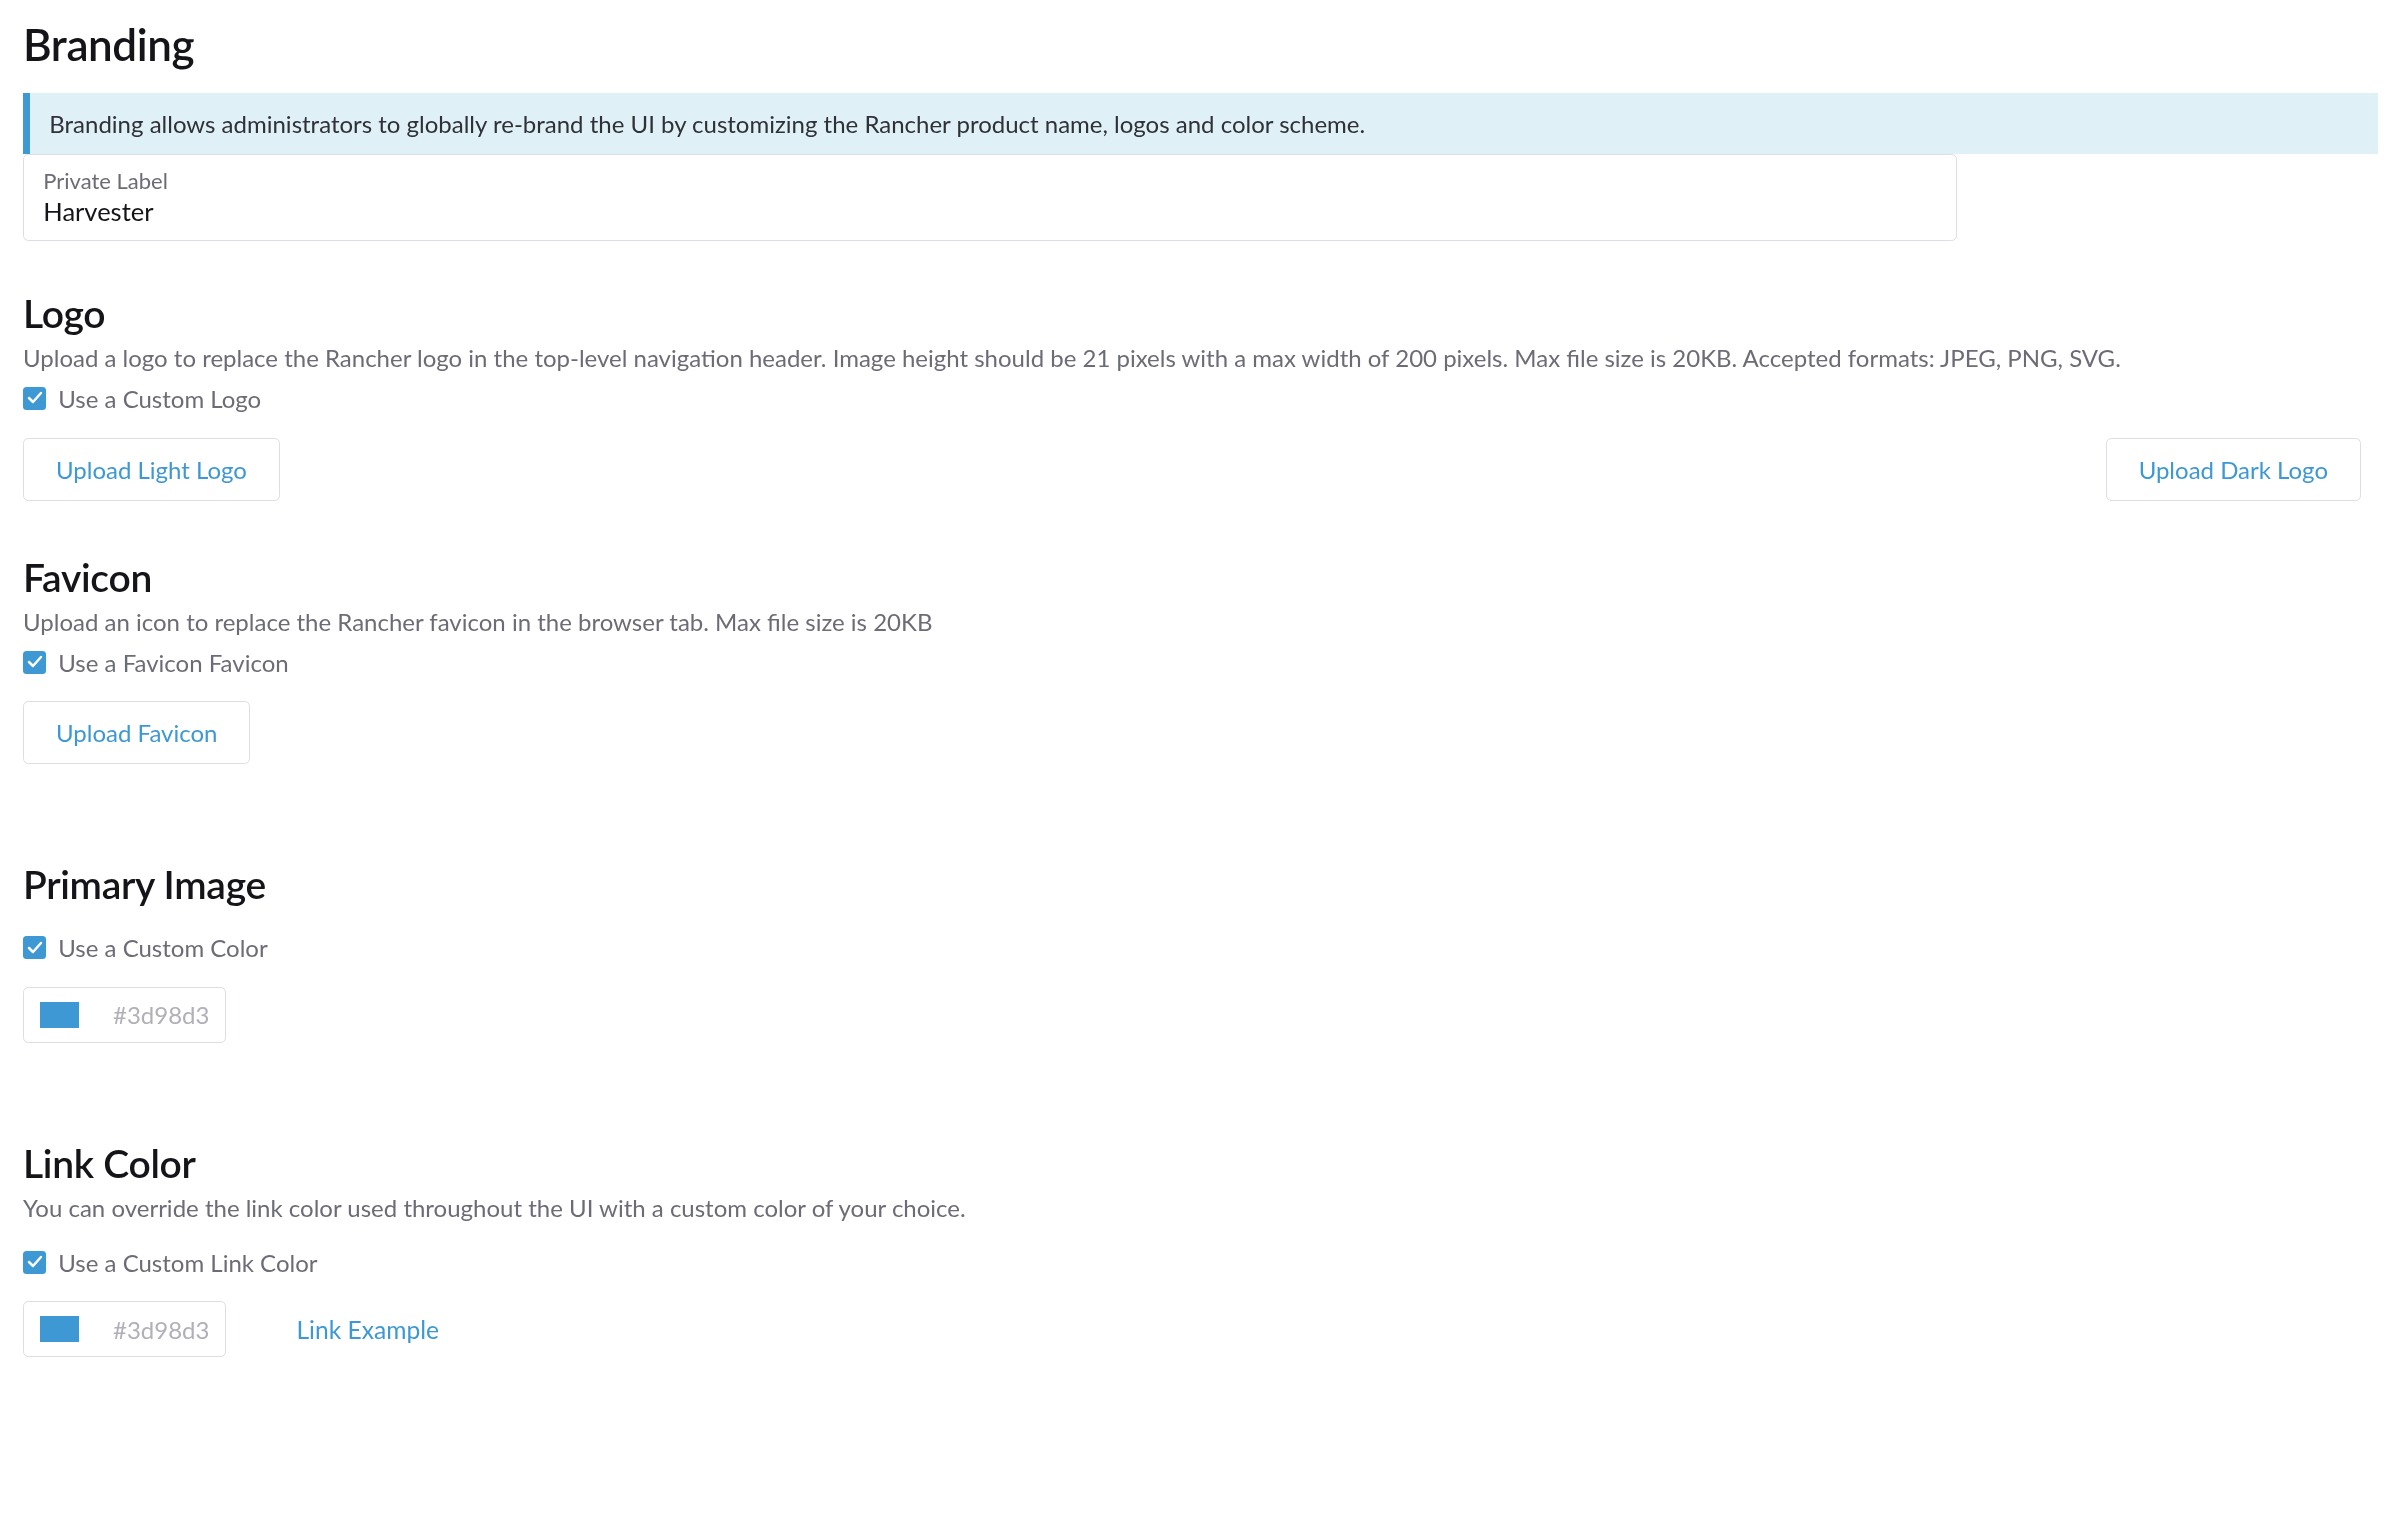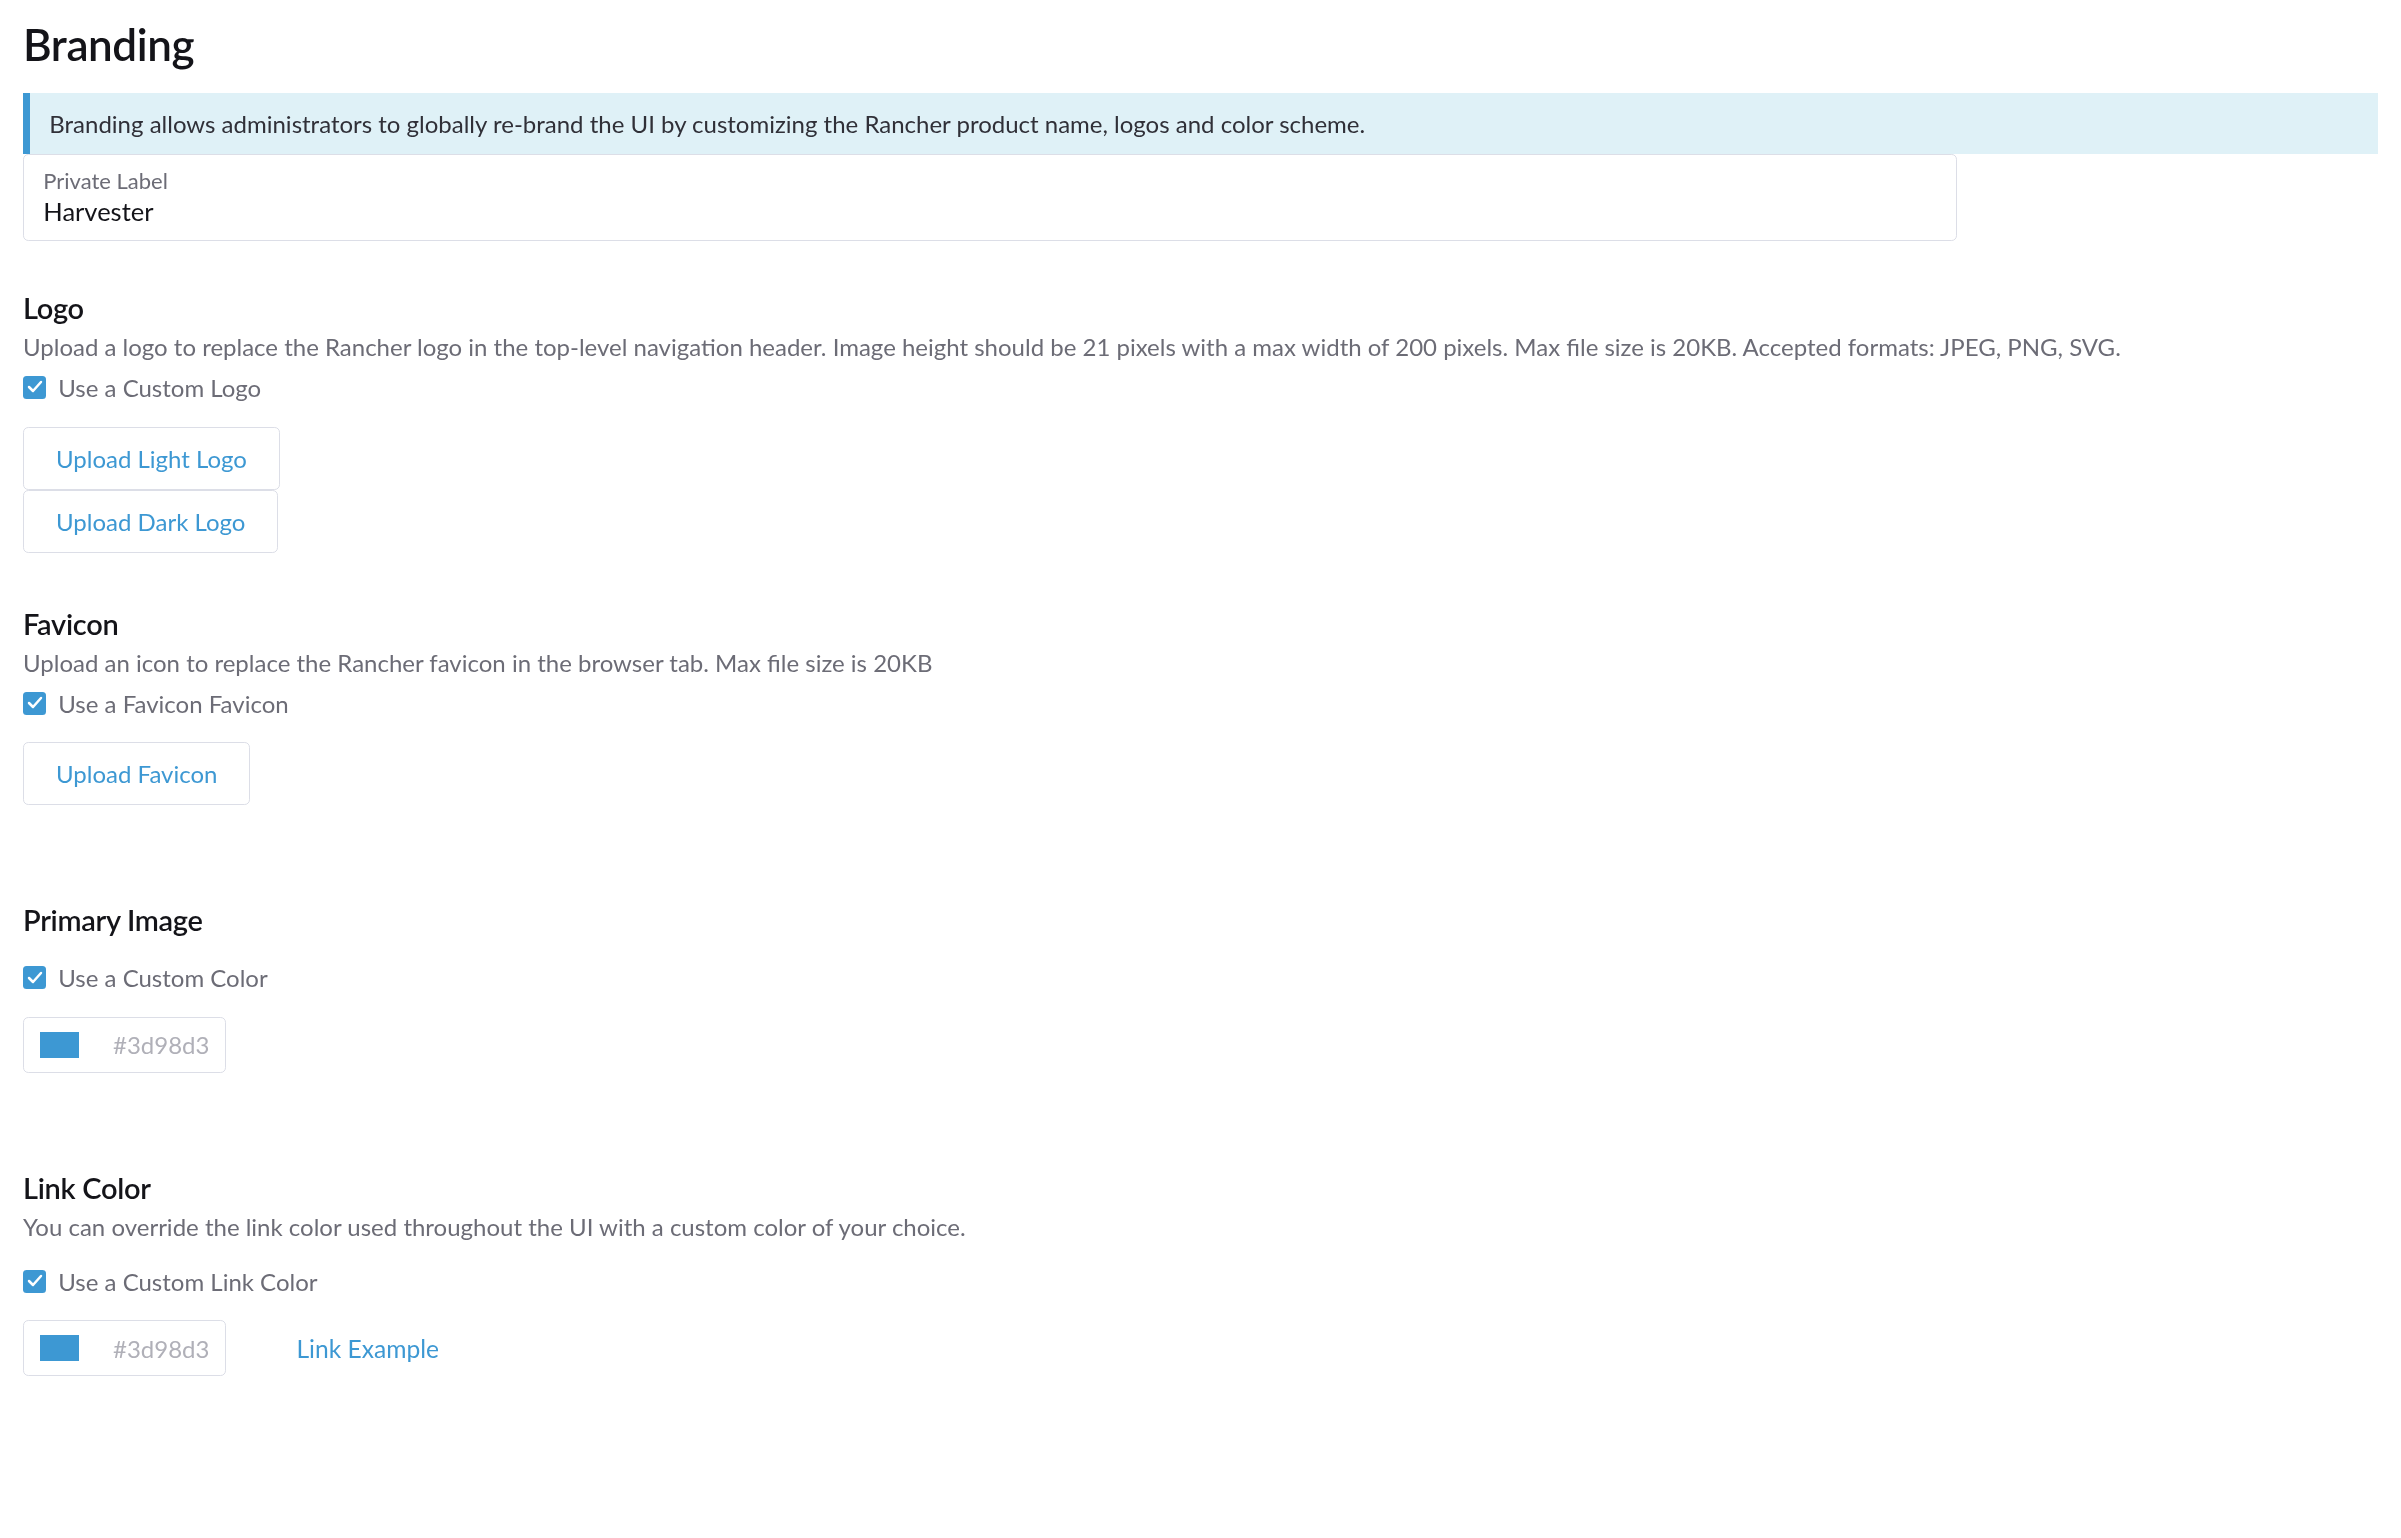--- a/index.html
+++ b/index.html
@@ -49,21 +49,21 @@
     .field-box .lbl {
       color: var(--text-mid);
       font-size: 22px;
     }
     .field-box .val {
       color: var(--text-dark);
       font-size: 25.5px;
       margin-top: 1.8px;
     }
     h2.section-title {
-      font-size: 29px;
+      font-size: 39px;
       font-weight: 600;
       color: var(--text-dark);
       margin: 0 0 7px 0;
       letter-spacing: -0.3px;
     }
     p.section-desc {
       margin: 0 0 12.3px 0;
       color: var(--text-mid);
       font-size: 24px;
     }
@@ -102,21 +102,20 @@
       background: #fff;
       cursor: pointer;
       user-select: none;
     }
     .upload-row {
       display: flex;
       justify-content: space-between;
       align-items: flex-start;
       width: 2338px;
       margin-bottom: 53px;
-      flex-direction: column;
     }
     .section-block {
       margin-bottom: 53px;
     }
     .color-box {
       display: inline-flex;
       align-items: center;
       border: 0.9px solid var(--border);
       border-radius: 5.3px;
       padding: 12.3px 16px;

